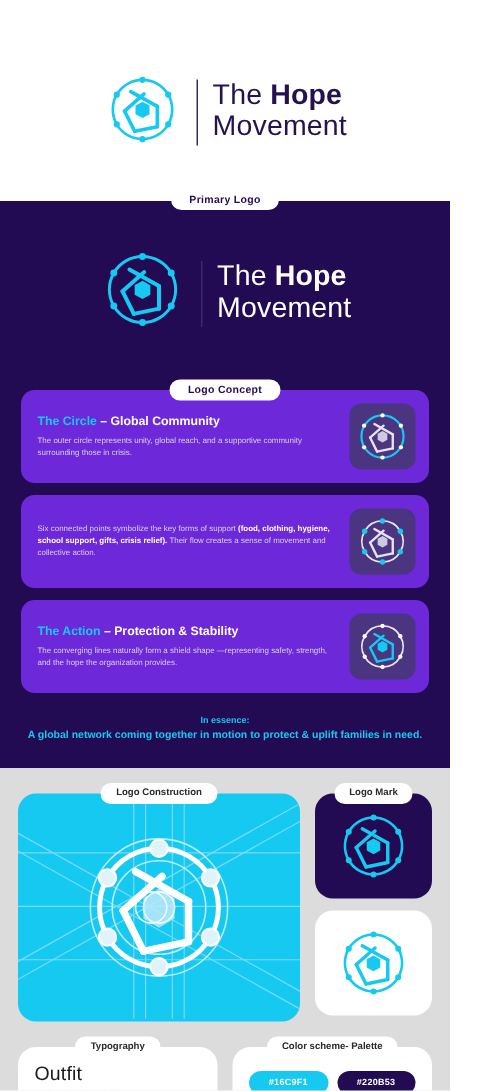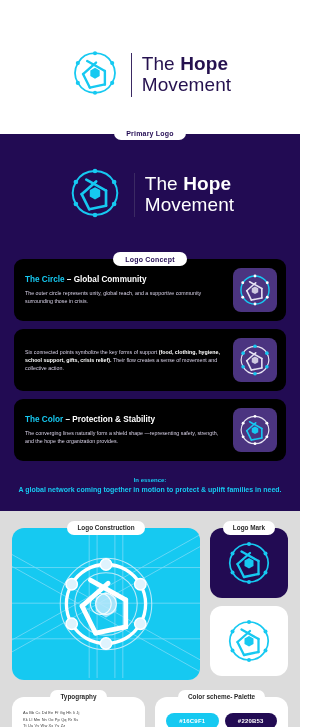--- a/index.html
+++ b/index.html
@@ -40,21 +40,21 @@
     white-space: nowrap; letter-spacing: .2px;
   }
   .hero {
     display: flex; align-items: center; justify-content: center;
     gap: 10px; padding: 22px 0 26px;
   }
 
   
   .concepts { padding: 0 14px; }
   .card {
-    background: #000000; border-radius: 9px;
+    background: #6d28d9; border-radius: 9px;
     display: flex; align-items: center;
     padding: 9px 9px 9px 11px; gap: 8px;
     margin-bottom: 8px; min-height: 59px;
   }
   .card-text { flex: 1 1 auto; }
   .card-title { font-size: 8.2px; font-weight: bold; line-height: 1.3; margin-bottom: 3px; }
   .t-cyan { color: #16C9F1; }
   .t-white { color: #ffffff; }
   .card-body { font-size: 5.3px; color: #d8d2e8; line-height: 1.55; }
   .card-body .strong { font-weight: bold; color: #ffffff; }
@@ -272,21 +272,21 @@
               <circle cx="17" cy="69" r="5"></circle>
                 <circle cx="17" cy="31" r="5"></circle>
             </g>
           </svg>
         </div>
       </div>
 
       <div class="card">
         <div class="card-text">
           <div class="card-title">
-            <span class="t-cyan">The Color</span><span class="t-white"> – Protection &amp; Stability</span>
+            <span class="t-cyan">The Action</span><span class="t-white"> – Protection &amp; Stability</span>
           </div>
           <div class="card-body">The converging lines naturally form a shield shape —representing safety, strength, and the hope the organization provides.</div>
         </div>
         <div class="thumb">
           <svg width="36" height="36" viewBox="0 0 100 100">
             <g fill="none" stroke="#e6e2f2" stroke-width="3.2" stroke-linecap="round">
               <path d="M50 12 A38 38 0 0 1 83 31"></path>
                 <path d="M83 31 A38 38 0 0 1 83 69"></path>
               <path d="M83 69 A38 38 0 0 1 50 88"></path>
                 <path d="M50 88 A38 38 0 0 1 17 69"></path>
@@ -443,20 +443,21 @@
         </div>
       </div>
     </div>
 
     <div class="row-bottom">
       <div style="flex:1 1 50%;">
         <div class="pill-row">
           <span class="pill-grey">Typography</span>
         </div>
         <div class="panel panel-typo">
+          <div class="typeface-name">Outfit</div>
           <div class="specimen">
             <div>Aa Bb Cc Dd Ee Ff Gg Hh Ii Jj</div>
             <div>Kk Ll Mm Nn Oo Pp Qq Rr Ss</div>
             <div>Tt Uu Vv Ww Xx Yy Zz</div>
 
           </div>
 
         </div>
       </div>
 

